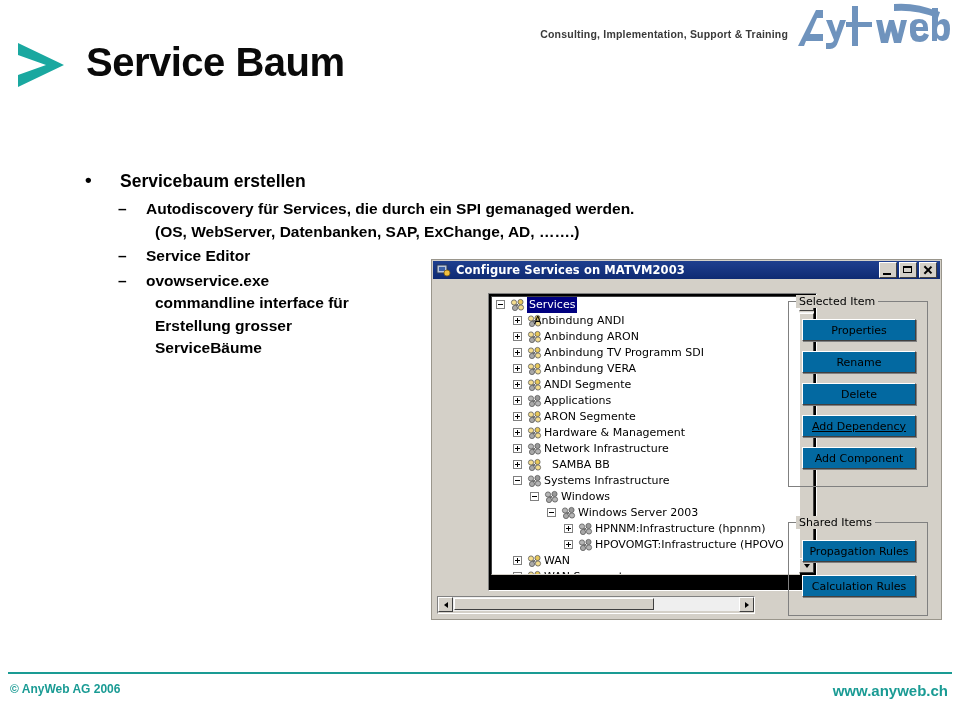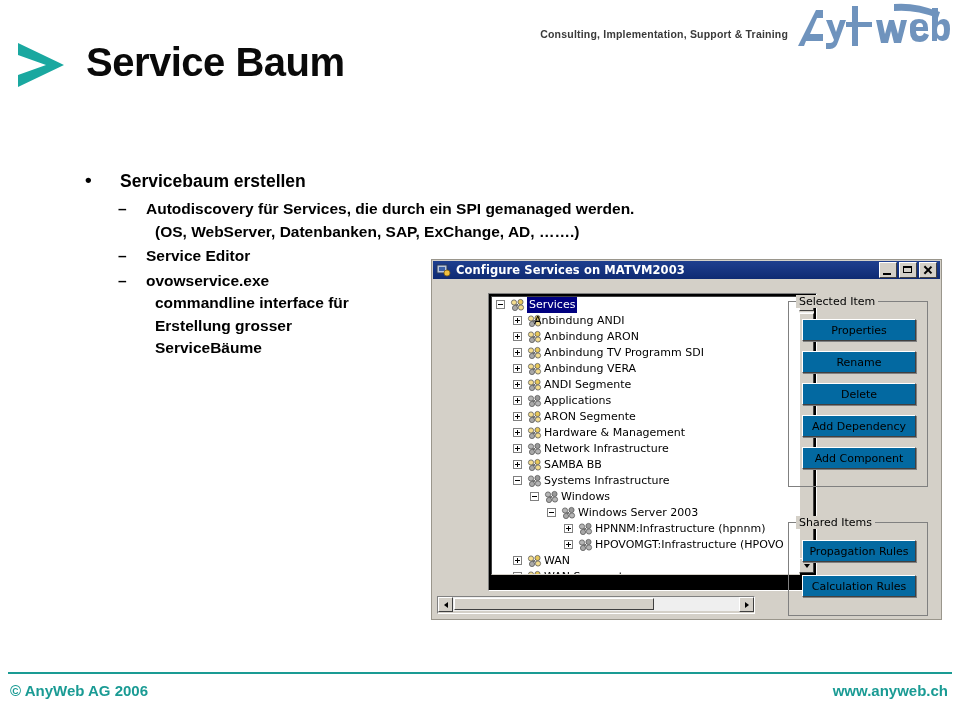--- a/index.html
+++ b/index.html
@@ -132,21 +132,21 @@
     font-family:"DejaVu Sans", sans-serif;
     display:flex;align-items:center;justify-content:center;
     box-shadow:1px 1px 0 #808080;
   }
   #grp-selected{left:355px;top:22px;width:138px;height:184px;}
   #grp-shared{left:355px;top:243px;width:138px;height:92px;}
 
   
   #footer-rule{position:absolute;left:8px;top:672px;width:944px;height:2px;background:#1a9b94;}
   #copyright{
-    position:absolute;left:10px;top:682px;font-size:15px;font-weight:bold;color:#1a9b94;
+    position:absolute;left:10px;top:682px;font-size:12px;font-weight:bold;color:#1a9b94;
     white-space:nowrap;
   }
   #weburl{
     position:absolute;right:12px;top:682px;font-size:15px;font-weight:bold;color:#1a9b94;
     white-space:nowrap;
   }
 </style>
 </head>
 <body>
 
@@ -349,21 +349,21 @@
           <div class="trow">
             <span class="tog plus" style="left: 21px;"></span>
             <span class="ti" style="left: 35px;"><svg viewBox="0 0 15 14" width="15" height="14">
                 <line x1="4" y1="5" x2="10" y2="9" stroke="#6a6a6a" stroke-width="1"></line>
                 <line x1="10" y1="4" x2="5" y2="9" stroke="#6a6a6a" stroke-width="1"></line>
                 <circle cx="4" cy="4.5" r="2.6" fill="#f3dc8e" stroke="#5a5a5a" stroke-width="0.8"></circle>
                 <circle cx="10.5" cy="4" r="2.6" fill="#e8c85a" stroke="#5a5a5a" stroke-width="0.8"></circle>
                 <circle cx="5" cy="10" r="2.6" fill="#a8a8a8" stroke="#5a5a5a" stroke-width="0.8"></circle>
                 <circle cx="11" cy="9.5" r="2.6" fill="#f3dc8e" stroke="#5a5a5a" stroke-width="0.8"></circle>
               </svg></span>
-            <span class="tl" style="left: 52px;">SAMBA BB</span>
+            <span class="tl" style="left: 60px;">SAMBA BB</span>
           </div>
           <div class="trow">
             <span class="tog" style="left: 21px;"></span>
             <span class="ti" style="left: 35px;"><svg viewBox="0 0 15 14" width="15" height="14">
                 <line x1="4" y1="5" x2="10" y2="9" stroke="#6a6a6a" stroke-width="1"></line>
                 <line x1="10" y1="4" x2="5" y2="9" stroke="#6a6a6a" stroke-width="1"></line>
                 <circle cx="4" cy="4.5" r="2.6" fill="#b5b5b5" stroke="#5a5a5a" stroke-width="0.8"></circle>
                 <circle cx="10.5" cy="4" r="2.6" fill="#9a9a9a" stroke="#5a5a5a" stroke-width="0.8"></circle>
                 <circle cx="5" cy="10" r="2.6" fill="#a8a8a8" stroke="#5a5a5a" stroke-width="0.8"></circle>
                 <circle cx="11" cy="9.5" r="2.6" fill="#b5b5b5" stroke="#5a5a5a" stroke-width="0.8"></circle>
@@ -465,21 +465,21 @@
       <div class="sbtn rt" style="right:0;top:0;">
           <span class="ar"></span>
         </div>
     </div>
 
     <div class="grp" id="grp-selected">
       <span class="cap">Selected Item</span>
       <div class="wbtn" style="left:13px;top:17px;width:112px;height:20px;">Properties</div>
       <div class="wbtn" style="left:13px;top:49px;width:112px;height:20px;">Rename</div>
       <div class="wbtn" style="left:13px;top:81px;width:112px;height:20px;">Delete</div>
-      <div class="wbtn" style="left:13px;top:113px;width:112px;height:20px;">Add Dependency</div>
+      <div class="wbtn" style="left:13px;top:113px;width:112px;height:20px;text-decoration:underline;">Add Dependency</div>
       <div class="wbtn" style="left:13px;top:145px;width:112px;height:20px;">Add Component</div>
     </div>
 
     <div class="grp" id="grp-shared">
       <span class="cap">Shared Items</span>
       <div class="wbtn" style="left:13px;top:17px;width:112px;height:20px;">Propagation Rules</div>
       <div class="wbtn" style="left:13px;top:52px;width:112px;height:20px;">Calculation Rules</div>
     </div>
 
   </div>

